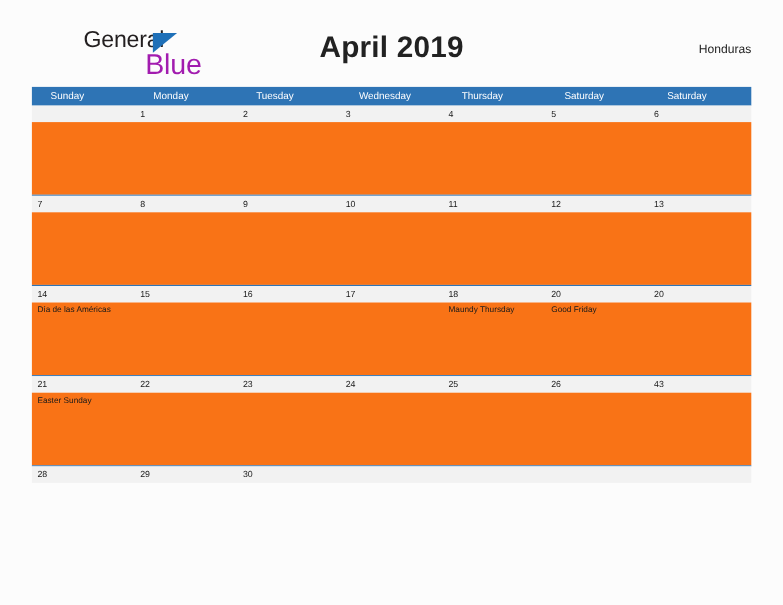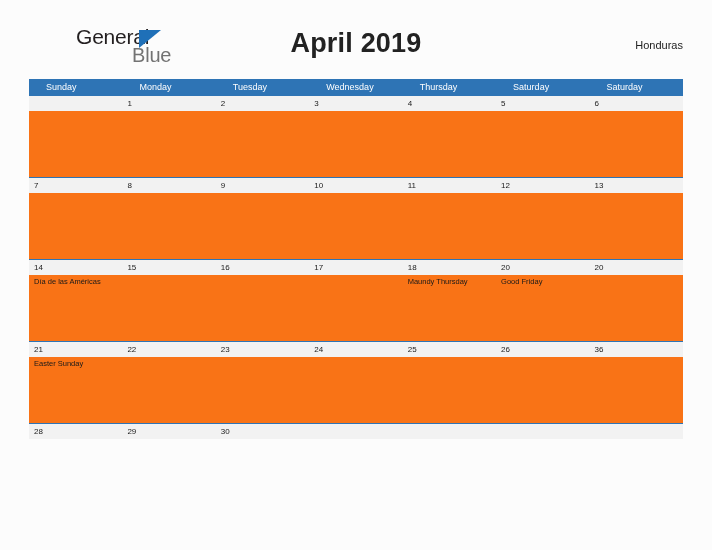--- a/index.html
+++ b/index.html
@@ -53,23 +53,23 @@
     top: 8px;
     width: 0;
     height: 0;
     border-top: 18px solid #1f70b8;
     border-right: 22px solid transparent;
   }
   .logo-blue {
     position: absolute;
     left: 57px;
     top: 23px;
-    font-size: 20px;
+    font-size: 26px;
     letter-spacing: -0.2px;
-    color: #737373;
+    color: #a21caf;
     line-height: 1;
   }
 
   .month-title {
     position: absolute;
     left: 0;
     right: 0;
     top: 6px;
     text-align: center;
     font-size: 27px;
@@ -297,21 +297,21 @@
     </div>
 
     <div class="week">
       <div class="grid-row week-datebar">
         <div class="cell">21</div>
         <div class="cell">22</div>
         <div class="cell">23</div>
         <div class="cell">24</div>
         <div class="cell">25</div>
         <div class="cell">26</div>
-        <div class="cell">36</div>
+        <div class="cell">43</div>
       </div>
       <div class="grid-row week-body">
         <div class="cell">
             <span class="holiday">Easter Sunday</span>
           </div>
         <div class="cell">
             <span class="holiday"></span>
           </div>
         <div class="cell">
             <span class="holiday"></span>

